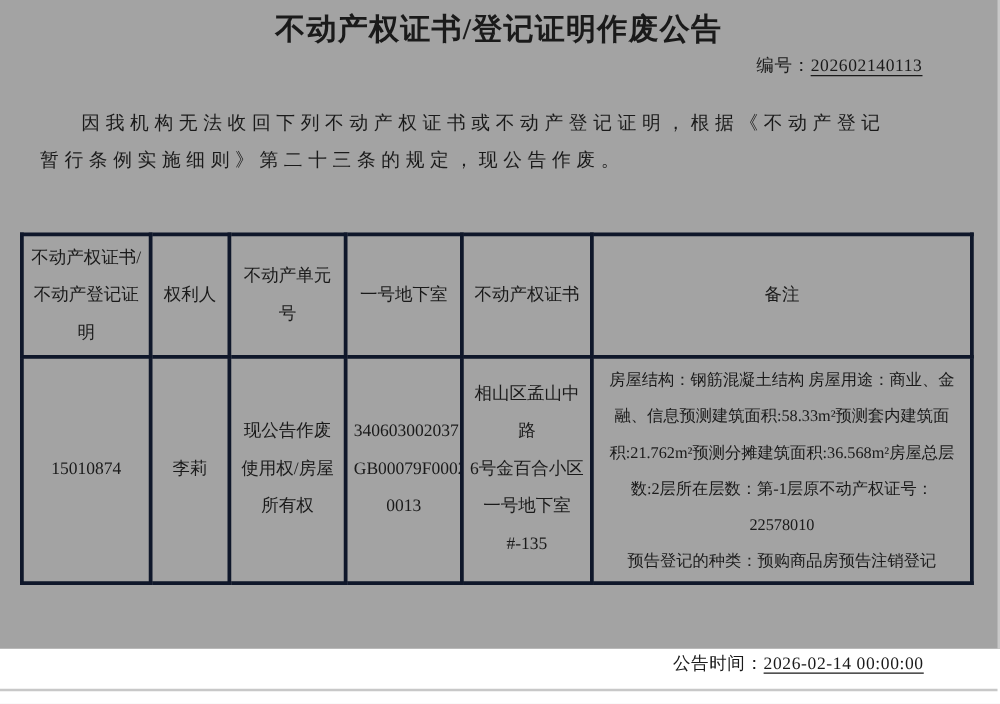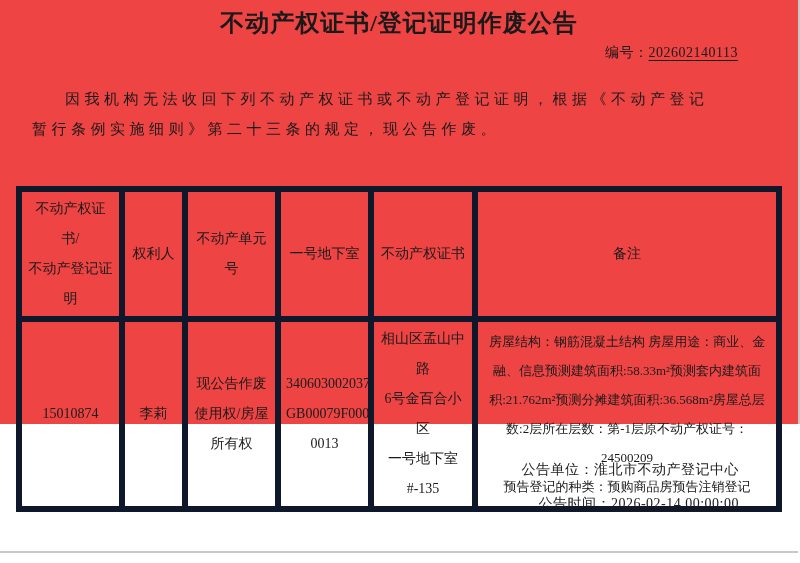--- a/index.html
+++ b/index.html
@@ -5,22 +5,22 @@
   * { margin: 0; padding: 0; box-sizing: border-box; }
   html, body {
     width: 800px; height: 563px;
     background: #ffffff;
     font-family: "Liberation Serif", "DejaVu Serif", serif;
     color: #1a1a1a;
     overflow: hidden;
   }
   .page {
     position: relative;
-    width: 800px; height: 424px;
-    background: #ef4444;
+    width: 800px; height: 519px;
+    background: #a3a3a3;
     border-right: 2px solid #c8c8c8;
   }
   .page-inner {
     position: absolute;
     left: 0; top: 0;
     width: 798px; height: 553px;
     border-bottom: 2px solid #c8c8c8;
   }
   .title {
     position: absolute;
@@ -50,21 +50,21 @@
   }
   table.announcement-table {
     position: absolute;
     top: 186px; left: 16px;
     width: 760px;
     border-collapse: collapse;
     table-layout: fixed;
     font-size: 14px;
   }
   .announcement-table th, .announcement-table td {
-    border: 6px solid #0f172a;
+    border: 3px solid #0f172a;
     font-weight: normal;
     text-align: center;
     vertical-align: middle;
     white-space: pre-line;
     line-height: 30px;
     padding: 2px 5px;
     overflow: hidden;
   }
   .announcement-table tr.header-row { height: 98px; }
   .announcement-table tr.data-row { height: 168px; }
@@ -73,21 +73,21 @@
     line-height: 29px;
     padding: 2px 8px;
   }
   .footer-line {
     position: absolute;
     right: 59px;
     font-size: 14px;
     letter-spacing: 0.5px;
   }
   .footer-unit { top: 461px; }
-  .footer-time { top: 495px; }
+  .footer-time { top: 522px; }
 </style>
 </head>
 <body>
 
 <div class="page">
   <div class="page-inner">
 
     <h1 class="title">不动产权证书/登记证明作废公告</h1>
 
     <div class="number-line">
@@ -123,28 +123,25 @@
           <td>现公告作废
 使用权/房屋
 所有权</td>
           <td>340603002037
 GB00079F0002
 0013</td>
           <td>相山区孟山中路
 6号金百合小区
 一号地下室
 #-135</td>
-          <td class="remarks-cell">房屋结构：钢筋混凝土结构 房屋用途：商业、金融、信息预测建筑面积:58.33m²预测套内建筑面积:21.762m²预测分摊建筑面积:36.568m²房屋总层数:2层所在层数：第-1层原不动产权证号：24500209
+          <td class="remarks-cell">房屋结构：钢筋混凝土结构 房屋用途：商业、金融、信息预测建筑面积:58.33m²预测套内建筑面积:21.762m²预测分摊建筑面积:36.568m²房屋总层数:2层所在层数：第-1层原不动产权证号：22578010
 预告登记的种类：预购商品房预告注销登记</td>
         </tr>
       </tbody>
     </table>
 
-    <div class="footer-line footer-unit">
-      <span>公告单位：</span><span>淮北市不动产登记中心</span>
-    </div>
 
     <div class="footer-line footer-time">
       <span>公告时间：</span><span class="underlined">2026-02-14 00:00:00</span>
     </div>
 
   </div>
 </div>
 
 </body></html>

